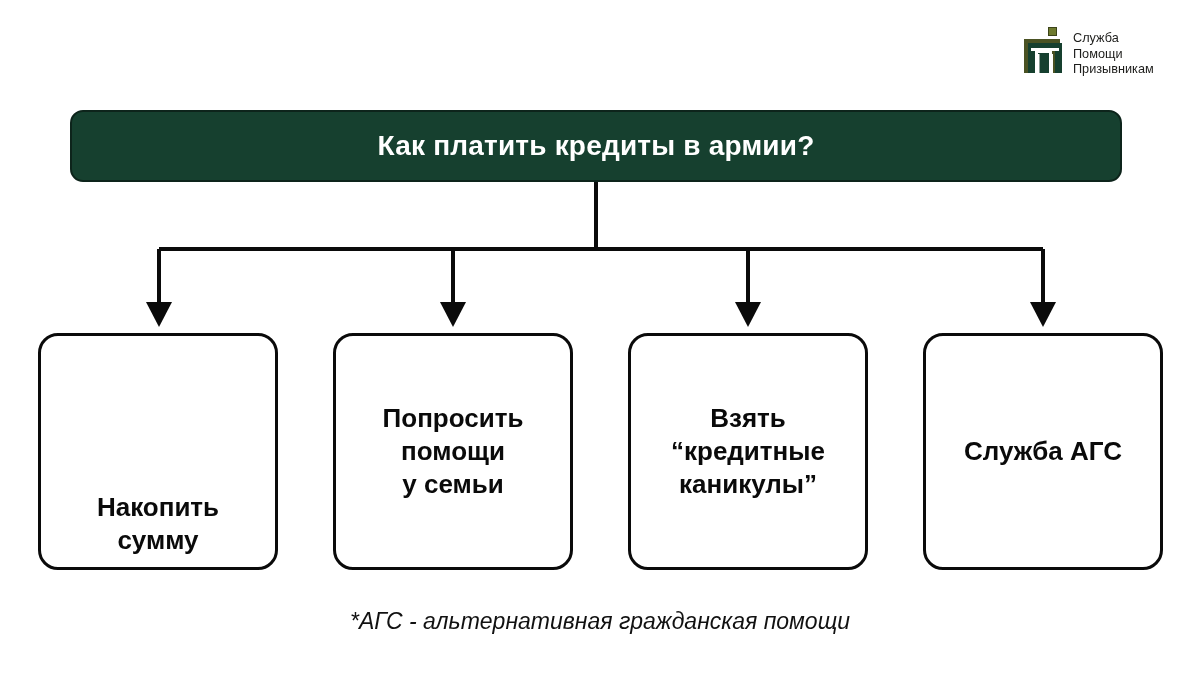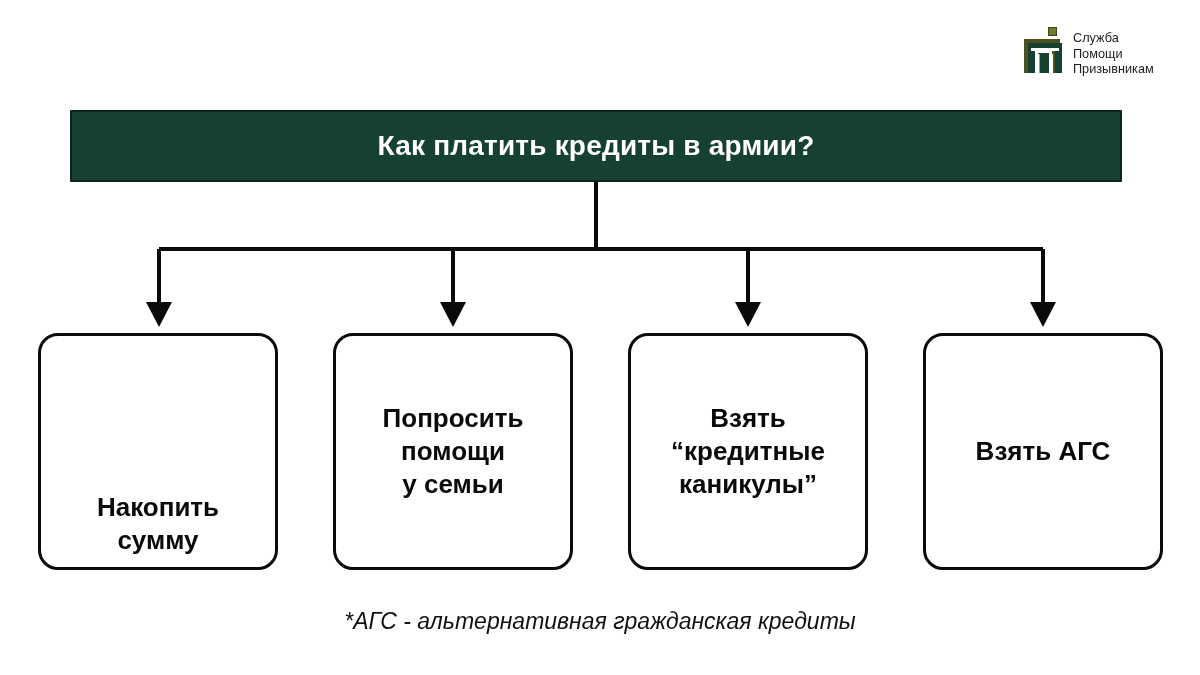--- a/index.html
+++ b/index.html
@@ -52,21 +52,21 @@
 
   
   .header-banner {
     position: absolute;
     left: 70px;
     top: 110px;
     width: 1052px;
     height: 72px;
     background: #16402F;
     border: 2px solid #0d241b;
-    border-radius: 1px;
+    border-radius: 13px;
     box-sizing: border-box;
     display: flex;
     align-items: center;
     justify-content: center;
   }
   .header-title {
     color: #ffffff;
     font-family: "Liberation Sans", sans-serif;
     font-weight: bold;
     font-size: 28px;
@@ -186,18 +186,18 @@
     <div class="option-label">Взять
 “кредитные
 каникулы”</div>
   </div>
   <div class="option-box b2">
     <div class="option-label">Попросить
 помощи
 у семьи</div>
   </div>
   <div class="option-box b4">
-    <div class="option-label">Взять АГС</div>
-  </div>
-
-  <div class="footnote">*АГС - альтернативная гражданская кредиты</div>
+    <div class="option-label">Служба АГС</div>
+  </div>
+
+  <div class="footnote">*АГС - альтернативная гражданская помощи</div>
 
 </div>
 
 </body></html>

